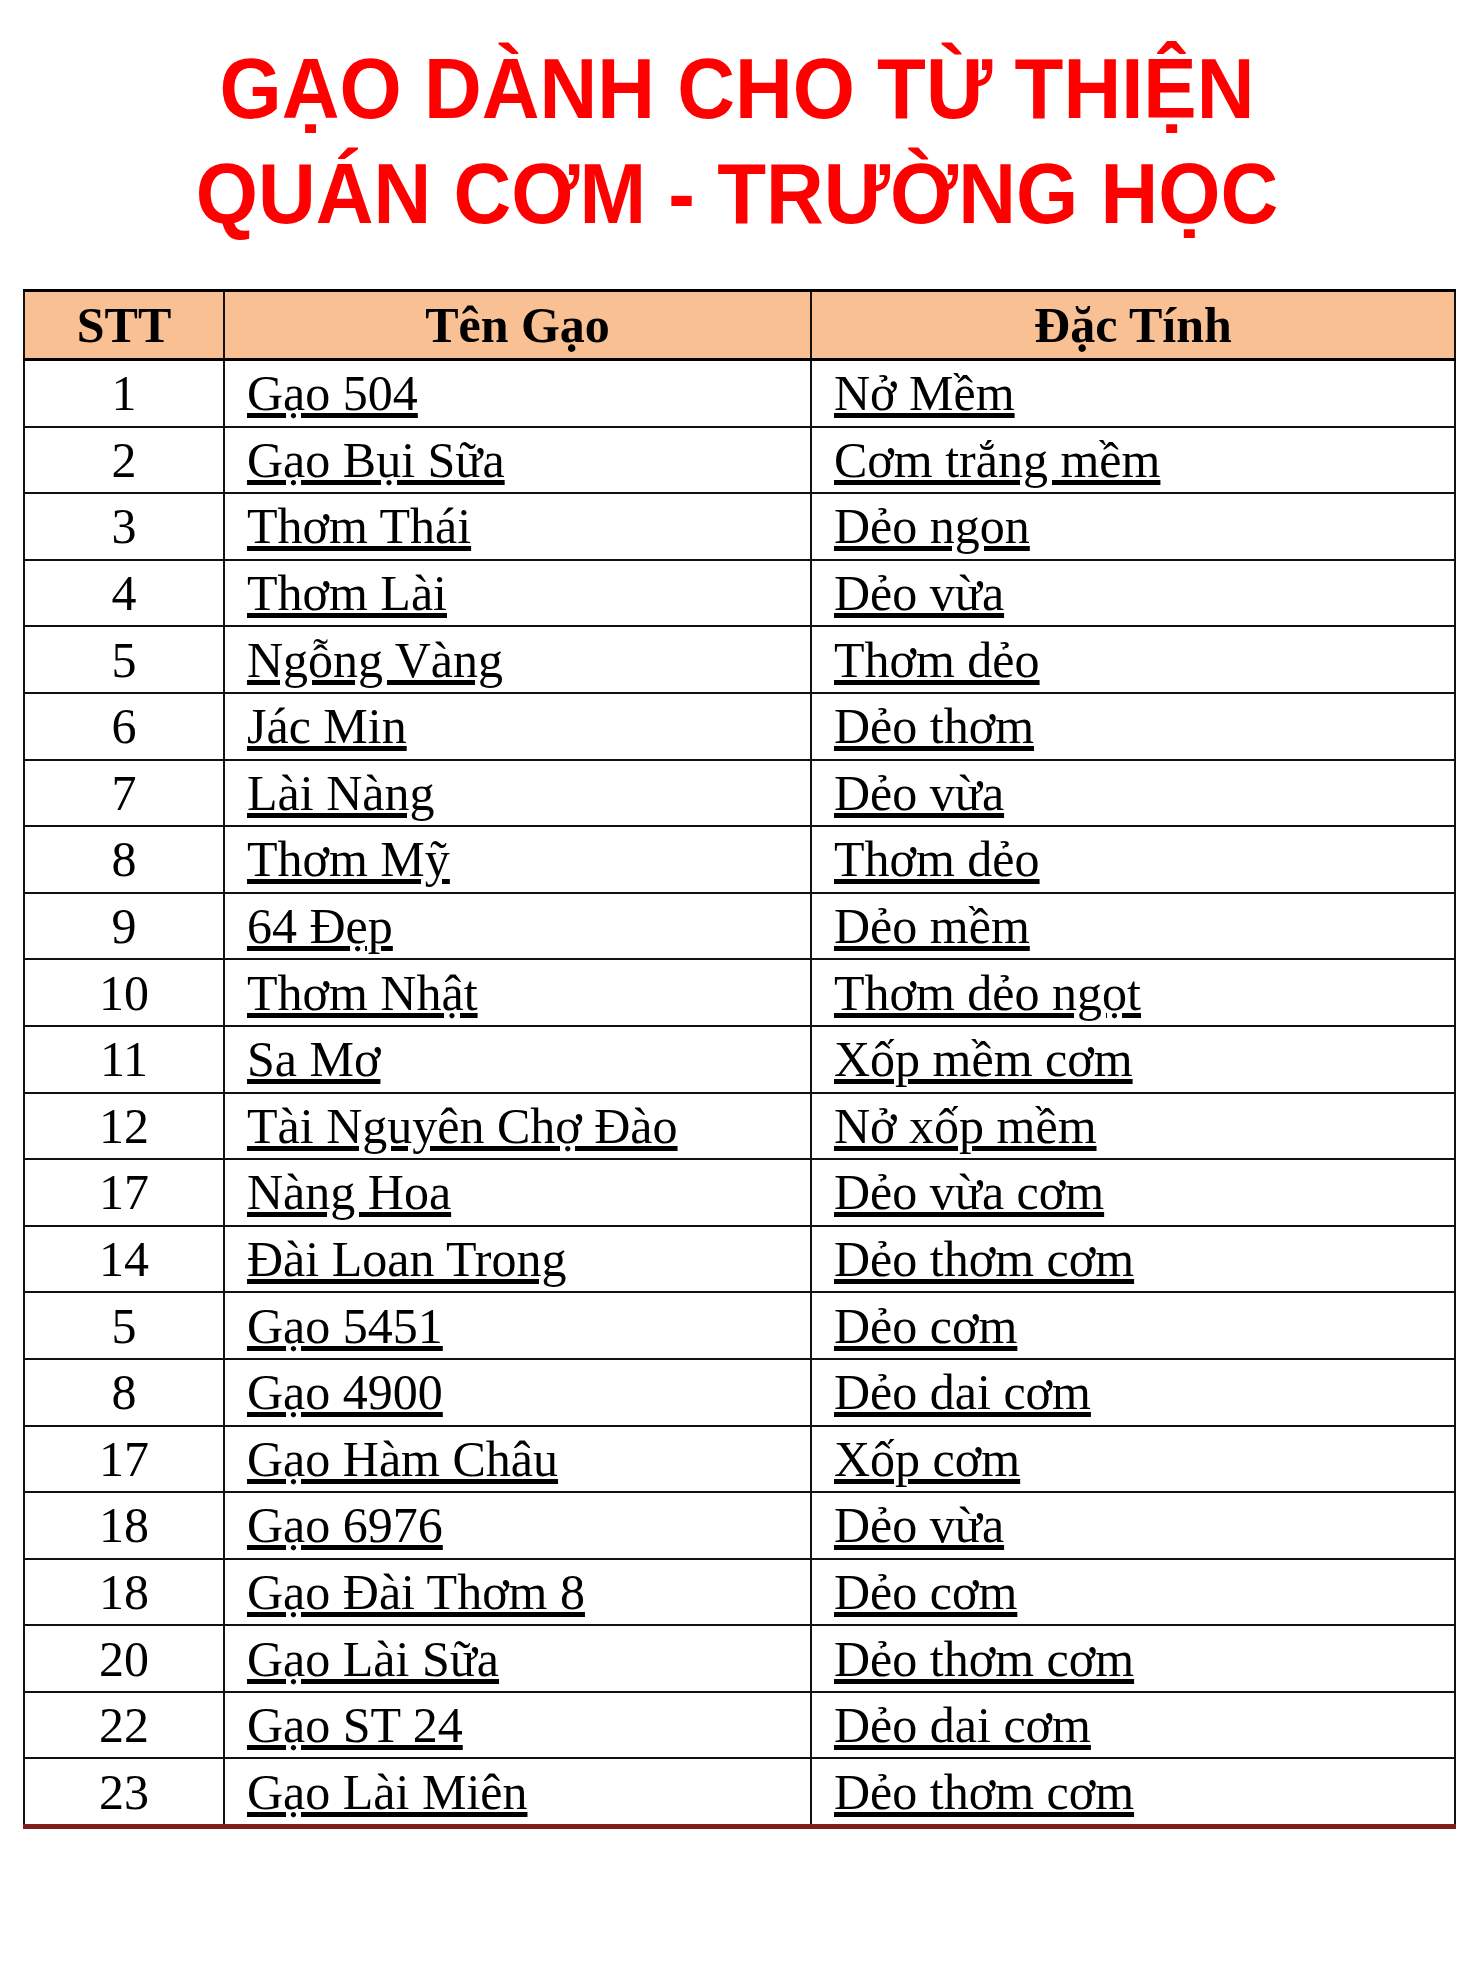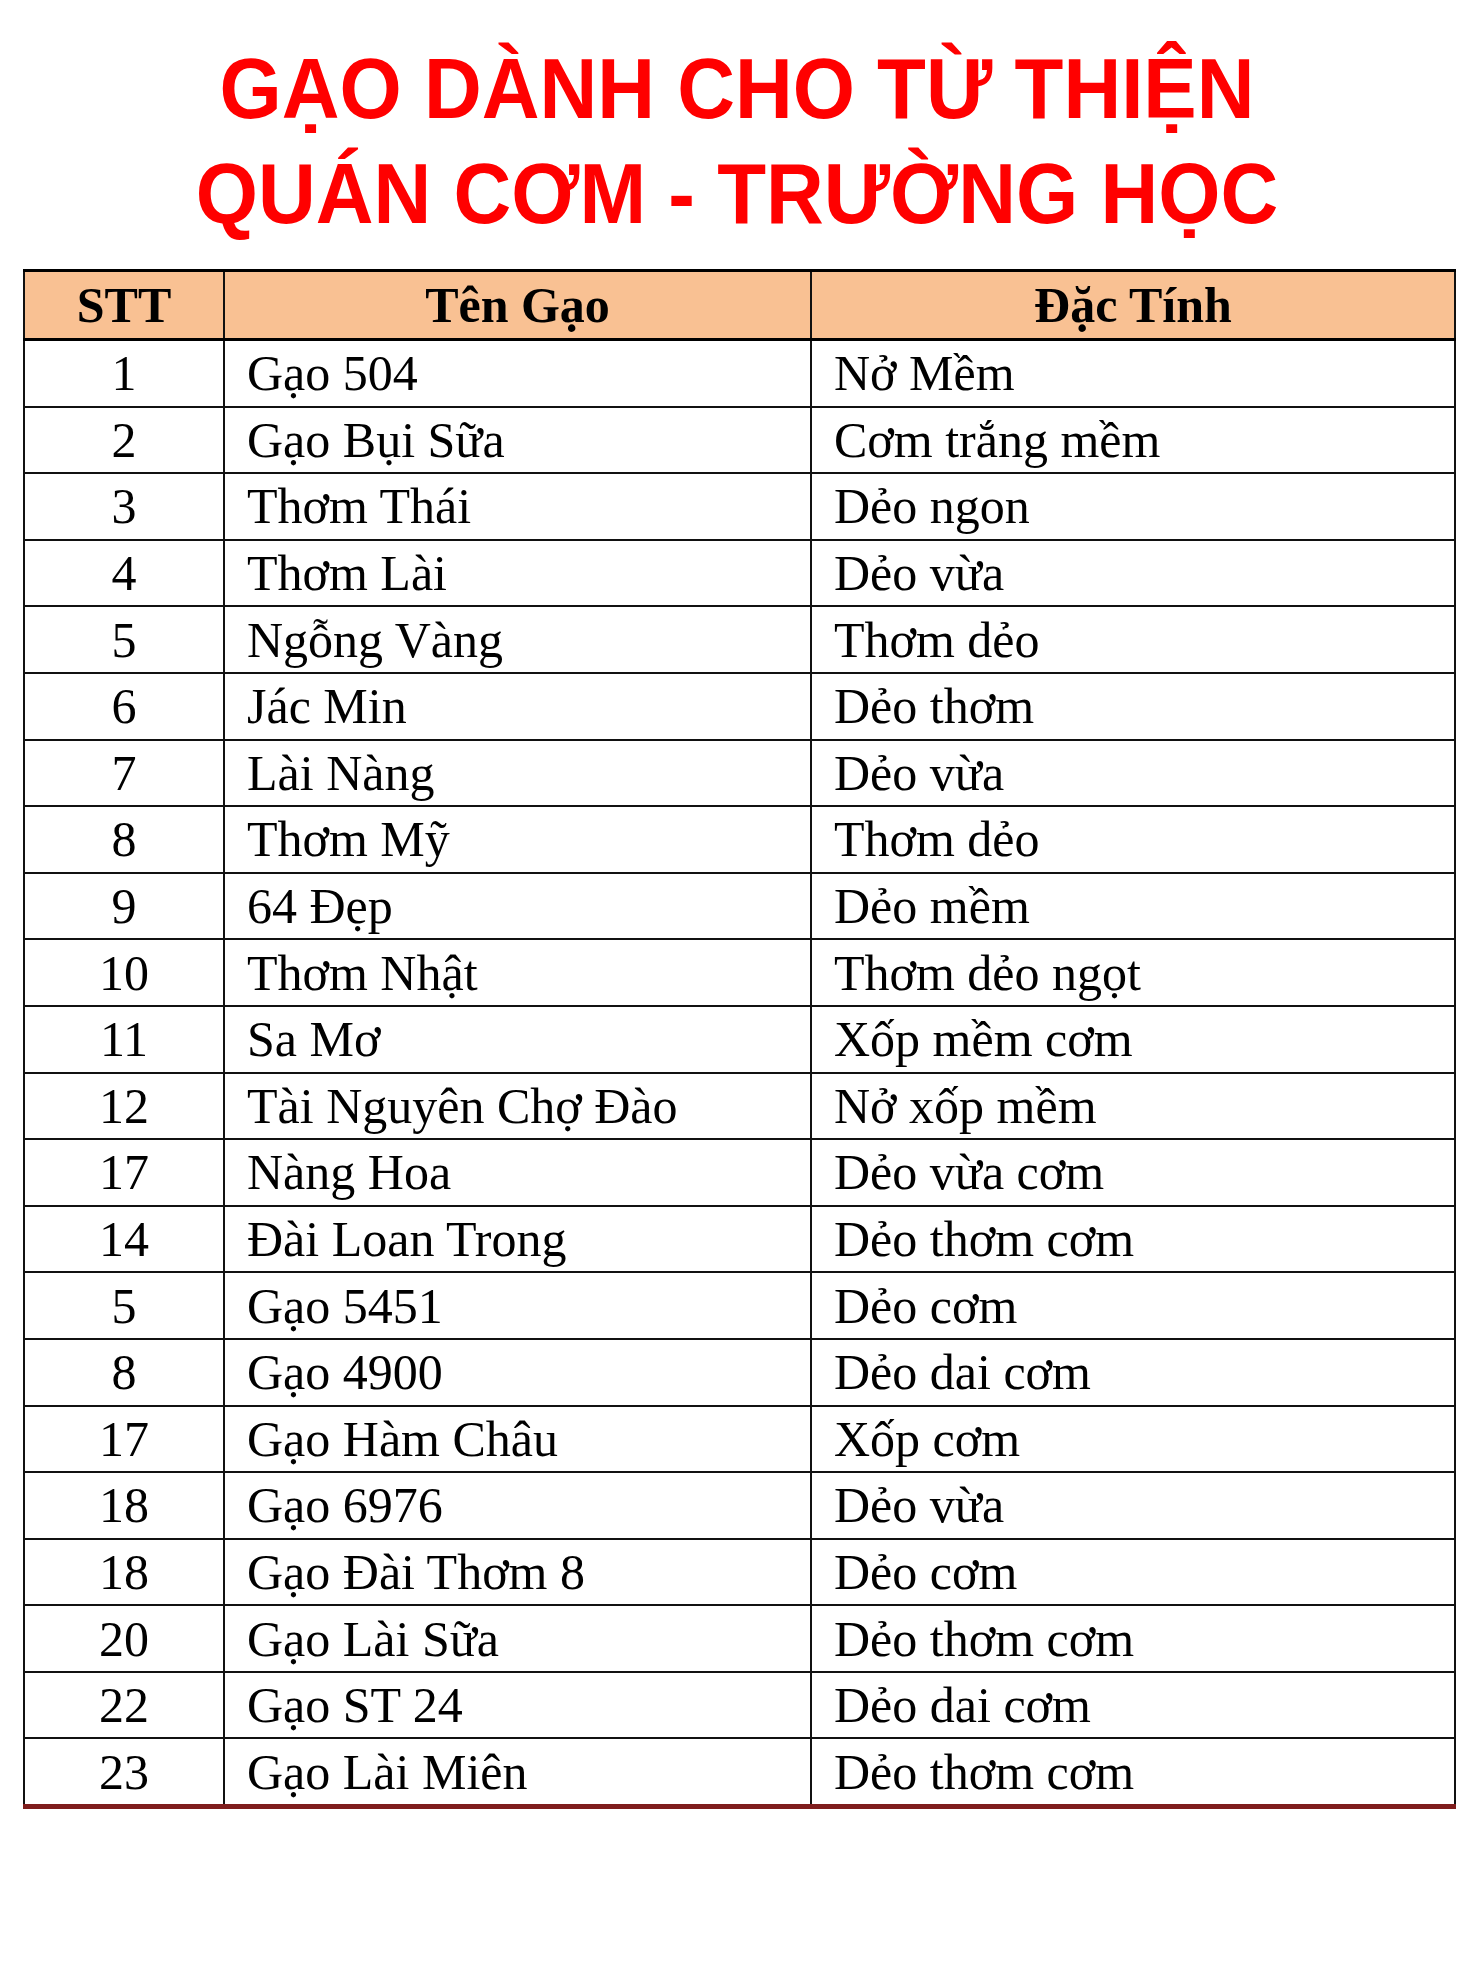--- a/index.html
+++ b/index.html
@@ -6,37 +6,37 @@
     body { width: 1474px; height: 1978px; position: relative; overflow: hidden; }
     .title {
       position: absolute; left: 0; width: 1474px; text-align: center;
       font-family: "Liberation Sans", sans-serif; font-weight: bold;
       color: #FF0000; font-size: 86px; line-height: 100px; letter-spacing: 0px;
       transform: scaleX(0.93);
     }
     #title1 { top: 38px; }
     #title2 { top: 143px; }
     table.rice {
-      position: absolute; left: 23px; top: 269px;
+      position: absolute; left: 23px; top: 289px;
       width: 1431px; border-collapse: collapse; table-layout: fixed;
       font-family: "Liberation Serif", serif; color: #000;
     }
     table.rice col.c0 { width: 200px; }
     table.rice col.c1 { width: 587px; }
     table.rice col.c2 { width: 644px; }
     table.rice th, table.rice td {
       border: 2px solid #111; height: 64.6px; padding: 0;
       font-size: 50px; line-height: 64px; overflow: hidden; white-space: nowrap;
     }
     table.rice th {
       background: #F9C193; font-weight: bold; text-align: center; height: 66px;
       border-top: 3px solid #000; border-bottom: 3px solid #000;
     }
     table.rice td.stt { text-align: center; }
-    table.rice td.name, table.rice td.trait { text-align: left; padding-left: 22px; }
+    table.rice td.name, table.rice td.trait { text-align: left; padding-left: 22px; text-decoration: underline; }
     table.rice tr:last-child td { border-bottom: 5px solid #7f1d1d; }
   </style>
 </head>
 <body>
 
 <div id="title1" class="title">GẠO DÀNH CHO TỪ THIỆN</div>
 <div id="title2" class="title">QUÁN CƠM - TRƯỜNG HỌC</div>
 
 <table class="rice">
   <colgroup>

